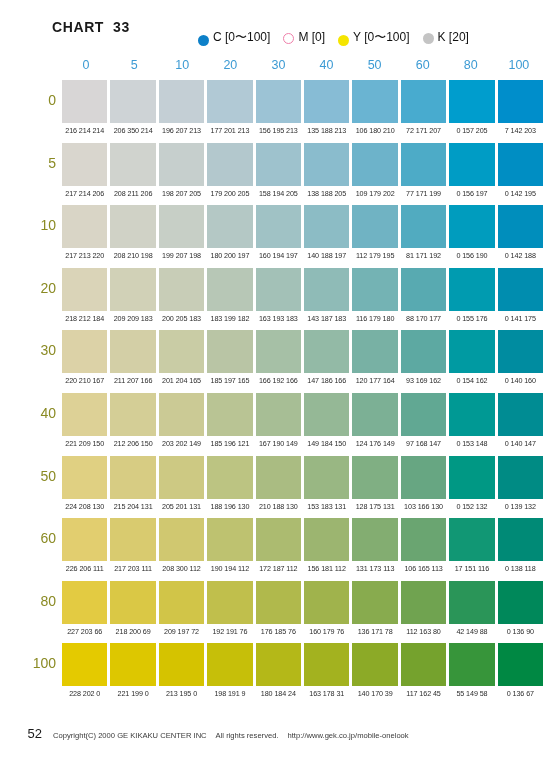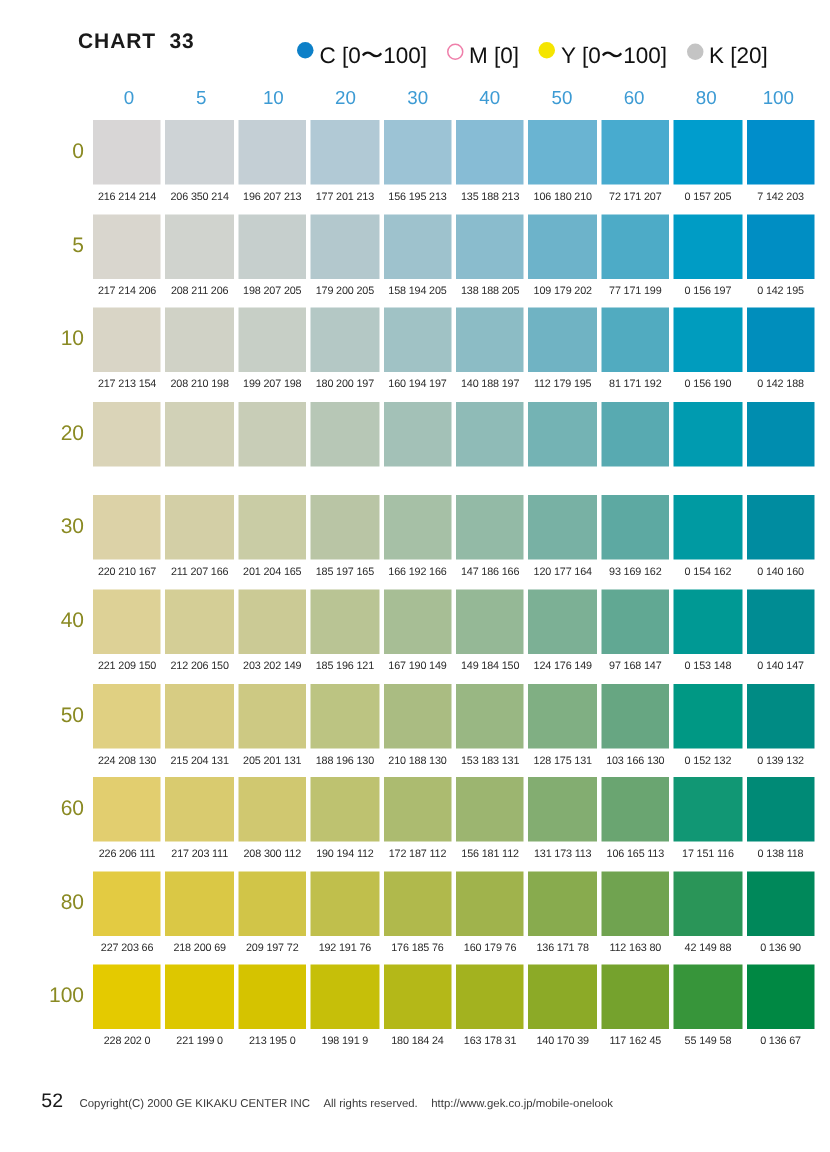--- a/index.html
+++ b/index.html
@@ -37,23 +37,23 @@
   .legend {
     position: absolute;
     left: 198px; top: 0px;
     display: flex;
     align-items: center;
     gap: 13px;
     height: 26px;
   }
   .legend-item {
     display: flex;
-    align-items: flex-start;
+    align-items: flex-end;
     gap: 4px;
-    font-size: 15px;
+    font-size: 12px;
     color: #111111;
     white-space: nowrap;
     margin-top: 16px;
   }
   .legend-dot {
     width: 11px; height: 11px;
     border-radius: 50%;
     display: inline-block;
     flex: 0 0 auto;
   }
@@ -247,21 +247,21 @@
           <div class="swatch" style="background: rgb(199, 207, 198);"></div>
           <div class="swatch" style="background: rgb(180, 200, 197);"></div>
           <div class="swatch" style="background: rgb(160, 194, 197);"></div>
           <div class="swatch" style="background: rgb(140, 188, 197);"></div>
           <div class="swatch" style="background: rgb(112, 179, 195);"></div>
           <div class="swatch" style="background: rgb(81, 171, 192);"></div>
           <div class="swatch" style="background: rgb(0, 156, 190);"></div>
           <div class="swatch" style="background: rgb(0, 142, 188);"></div>
         </div>
         <div class="values">
-          <div class="value">217 213 154</div>
+          <div class="value">217 213 220</div>
           <div class="value">208 210 198</div>
           <div class="value">199 207 198</div>
           <div class="value">180 200 197</div>
           <div class="value">160 194 197</div>
           <div class="value">140 188 197</div>
           <div class="value">112 179 195</div>
           <div class="value">81 171 192</div>
           <div class="value">0 156 190</div>
           <div class="value">0 142 188</div>
         </div>
@@ -273,20 +273,32 @@
           <div class="swatch" style="background: rgb(209, 209, 183);"></div>
           <div class="swatch" style="background: rgb(200, 205, 183);"></div>
           <div class="swatch" style="background: rgb(183, 199, 182);"></div>
           <div class="swatch" style="background: rgb(163, 193, 183);"></div>
           <div class="swatch" style="background: rgb(143, 187, 183);"></div>
           <div class="swatch" style="background: rgb(116, 179, 180);"></div>
           <div class="swatch" style="background: rgb(88, 170, 177);"></div>
           <div class="swatch" style="background: rgb(0, 155, 176);"></div>
           <div class="swatch" style="background: rgb(0, 141, 175);"></div>
         </div>
+        <div class="values">
+          <div class="value">218 212 184</div>
+          <div class="value">209 209 183</div>
+          <div class="value">200 205 183</div>
+          <div class="value">183 199 182</div>
+          <div class="value">163 193 183</div>
+          <div class="value">143 187 183</div>
+          <div class="value">116 179 180</div>
+          <div class="value">88 170 177</div>
+          <div class="value">0 155 176</div>
+          <div class="value">0 141 175</div>
+        </div>
       </div>
       <div class="row">
         <div class="row-label" style="color: rgb(138, 138, 35);">30</div>
         <div class="swatches">
           <div class="swatch" style="background: rgb(220, 210, 167);"></div>
           <div class="swatch" style="background: rgb(211, 207, 166);"></div>
           <div class="swatch" style="background: rgb(201, 204, 165);"></div>
           <div class="swatch" style="background: rgb(185, 197, 165);"></div>
           <div class="swatch" style="background: rgb(166, 192, 166);"></div>
           <div class="swatch" style="background: rgb(147, 186, 166);"></div>

